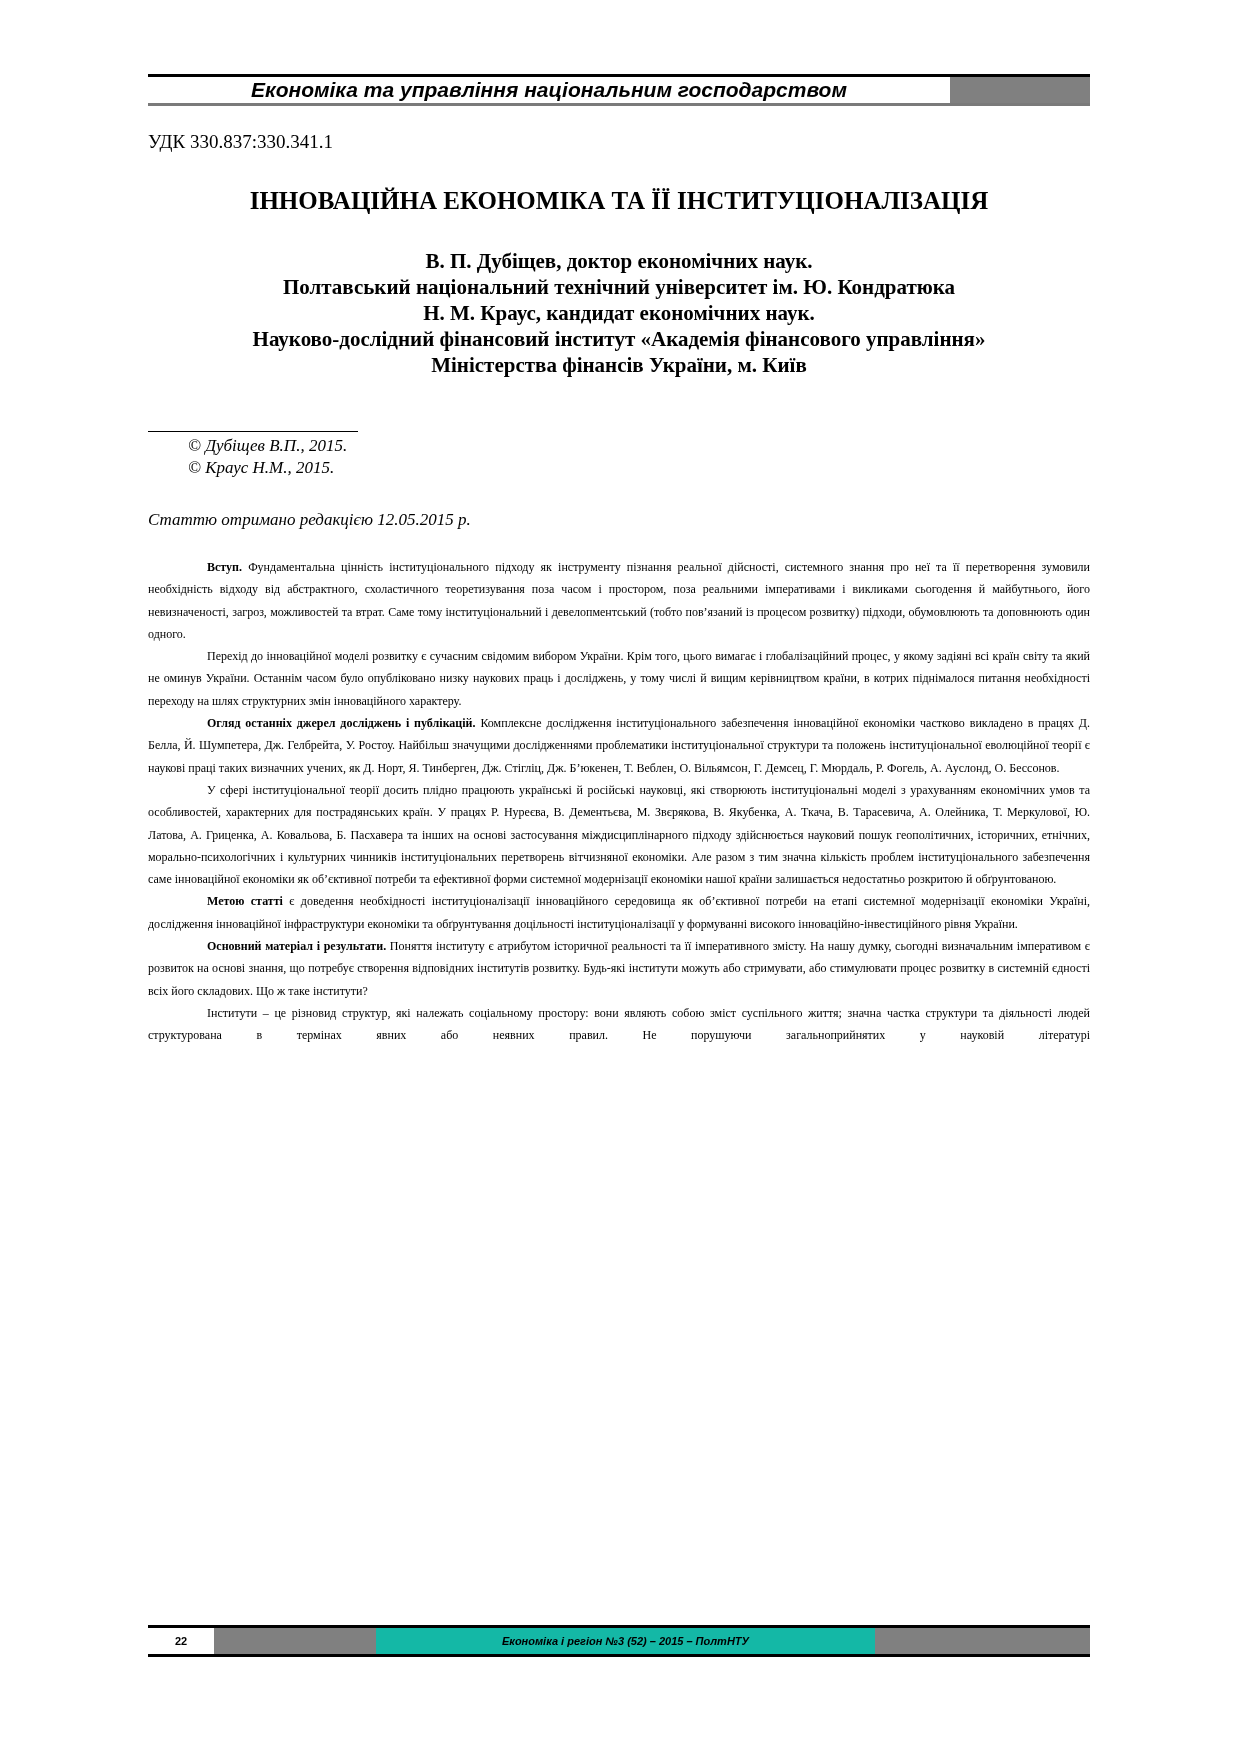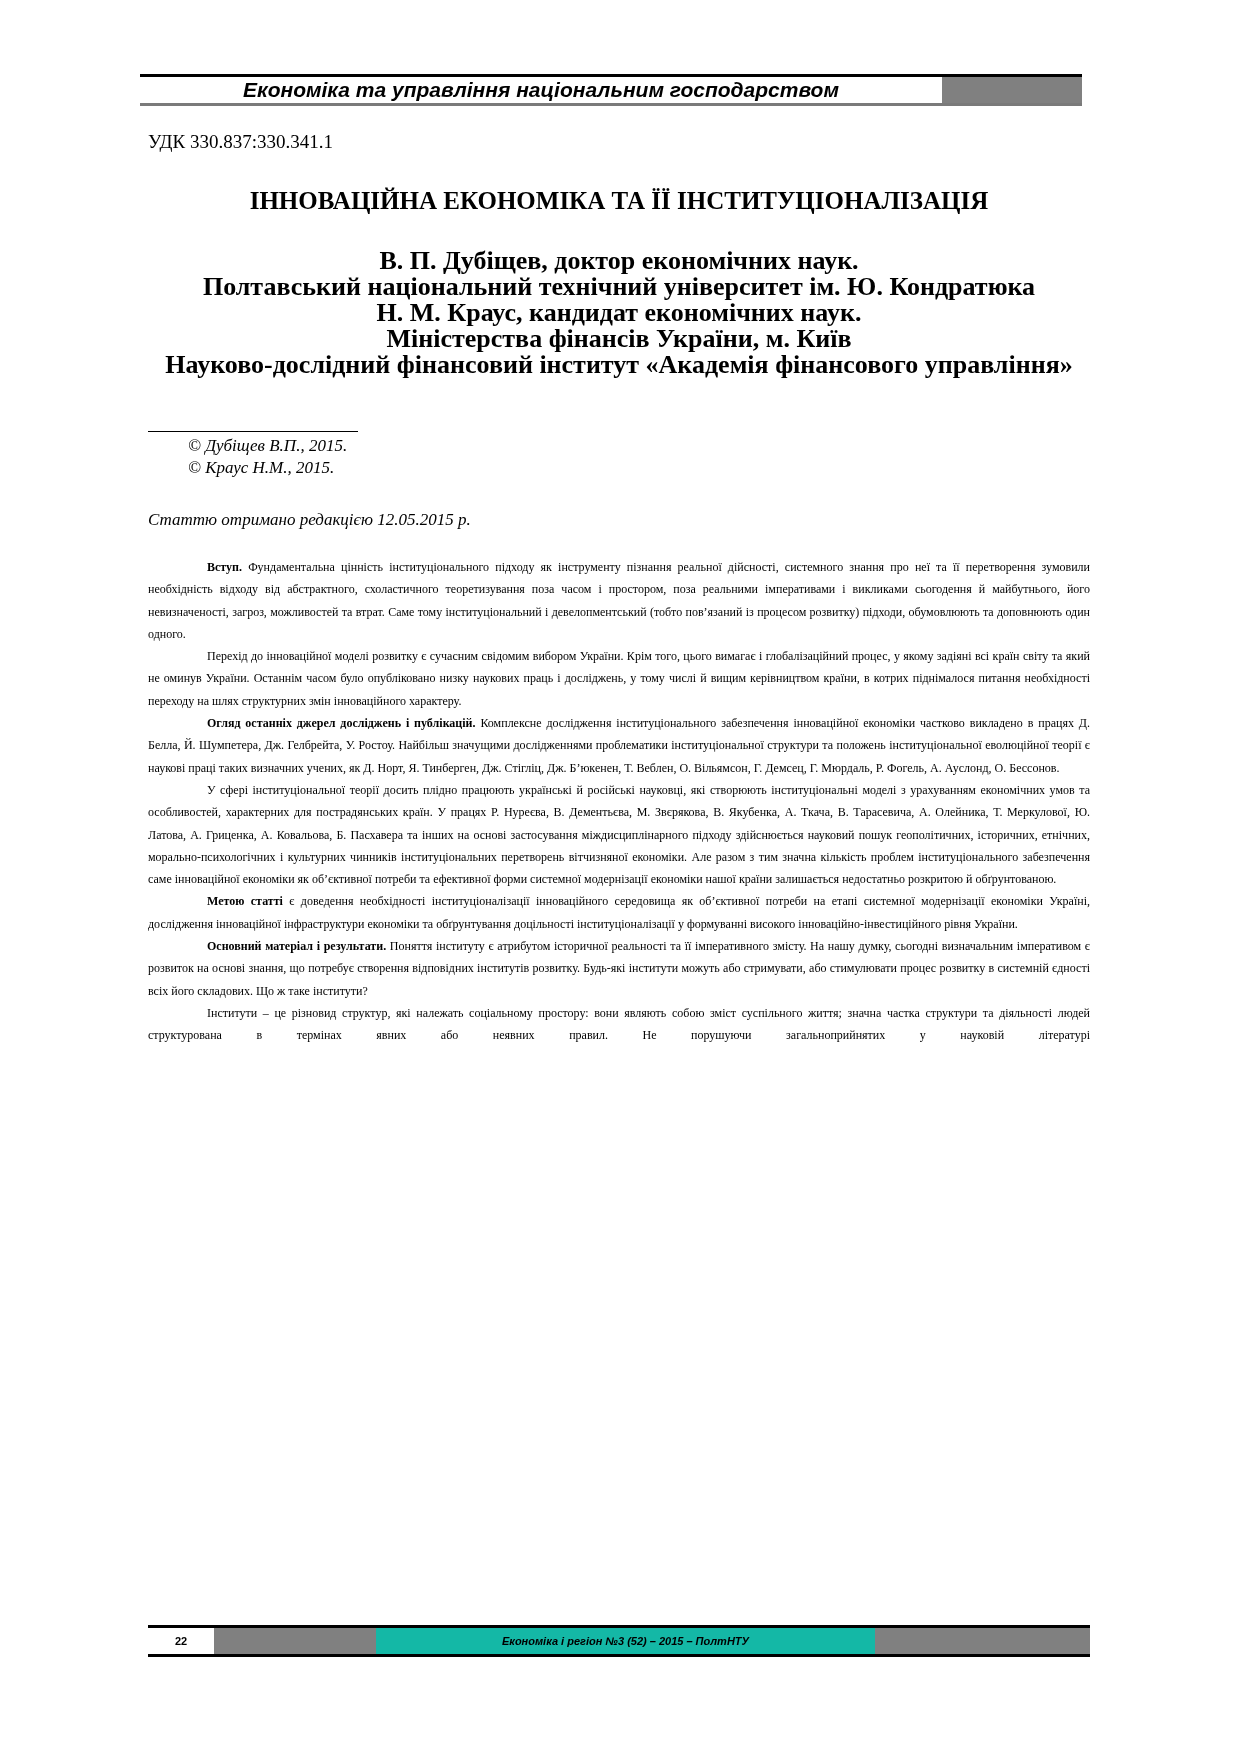--- a/index.html
+++ b/index.html
@@ -1,30 +1,30 @@
 <!DOCTYPE html>
 <html><head>
 <meta charset="utf-8">
 <style>
   html, body { margin: 0; padding: 0; background: #ffffff; }
   body { width: 1240px; height: 1754px; position: relative; overflow: hidden; color: #000; }
   .page { position: absolute; left: 0; top: 0; width: 1240px; height: 1754px; }
 
   
-  .run-header { position: absolute; left: 140px; top: 74px; width: 942px; height: 32px; }
+  .run-header { position: absolute; left: 148px; top: 74px; width: 942px; height: 32px; }
   .run-header .topline { position: absolute; left: 0; top: 0; width: 942px; height: 3px; border-top: 2px solid #000; border-bottom: 1px solid #000; box-sizing: border-box; }
   .run-header .title-cell { position: absolute; left: 0; top: 3px; width: 802px; height: 26px; background: #fff;
     font-family: "Liberation Sans", sans-serif; font-weight: bold; font-style: italic; font-size: 21px; line-height: 26px; text-align: center; }
   .run-header .gray-cell { position: absolute; left: 802px; top: 3px; width: 140px; height: 26px; background: #808080; }
   .run-header .bottombar { position: absolute; left: 0; top: 29px; width: 942px; height: 3px; background: #7a7a7a; }
 
   .serif { font-family: "Liberation Serif", serif; }
   .udk { position: absolute; left: 148px; top: 131px; font-size: 19px; }
   .art-title { position: absolute; left: 148px; top: 187px; width: 942px; text-align: center; font-size: 25px; font-weight: bold; letter-spacing: 0px; }
-  .authors { position: absolute; left: 148px; top: 248px; width: 942px; text-align: center; font-size: 26px; font-weight: bold; line-height: 26px; }
+  .authors { position: absolute; left: 148px; top: 248px; width: 942px; text-align: center; font-size: 21px; font-weight: bold; line-height: 26px; }
   .authors div { white-space: nowrap; }
 
   .fn-rule { position: absolute; left: 148px; top: 431px; width: 210px; border-top: 1px solid #000; }
   .copyrights { position: absolute; left: 148px; top: 435px; font-style: italic; font-size: 17px; line-height: 22px; margin-left: 40px; }
   .received { position: absolute; left: 148px; top: 510px; font-style: italic; font-size: 17px; }
 
   .body-text { position: absolute; left: 148px; top: 556px; width: 942px; font-size: 12px; line-height: 22.3px; text-align: justify; }
   .body-text p { margin: 0; text-indent: 59px; }
   .body-text b { font-weight: bold; }
 
@@ -51,22 +51,22 @@
   </div>
 
   <div class="udk serif">УДК 330.837:330.341.1</div>
 
   <div class="art-title serif">ІННОВАЦІЙНА ЕКОНОМІКА ТА ЇЇ ІНСТИТУЦІОНАЛІЗАЦІЯ</div>
 
   <div class="authors serif">
     <div>В. П. Дубіщев, доктор економічних наук.</div>
     <div>Полтавський національний технічний університет ім. Ю. Кондратюка</div>
     <div>Н. М. Краус, кандидат економічних наук.</div>
+    <div>Науково-дослідний фінансовий інститут «Академія фінансового управління»</div>
     <div>Міністерства фінансів України, м. Київ</div>
-    <div>Науково-дослідний фінансовий інститут «Академія фінансового управління»</div>
   </div>
 
   <div class="fn-rule"></div>
   <div class="copyrights serif">
     <div>© Дубіщев В.П., 2015.</div>
     <div>© Краус Н.М., 2015.</div>
   </div>
   <div class="received serif">Статтю отримано редакцією 12.05.2015 р.</div>
 
   <div class="body-text serif">

